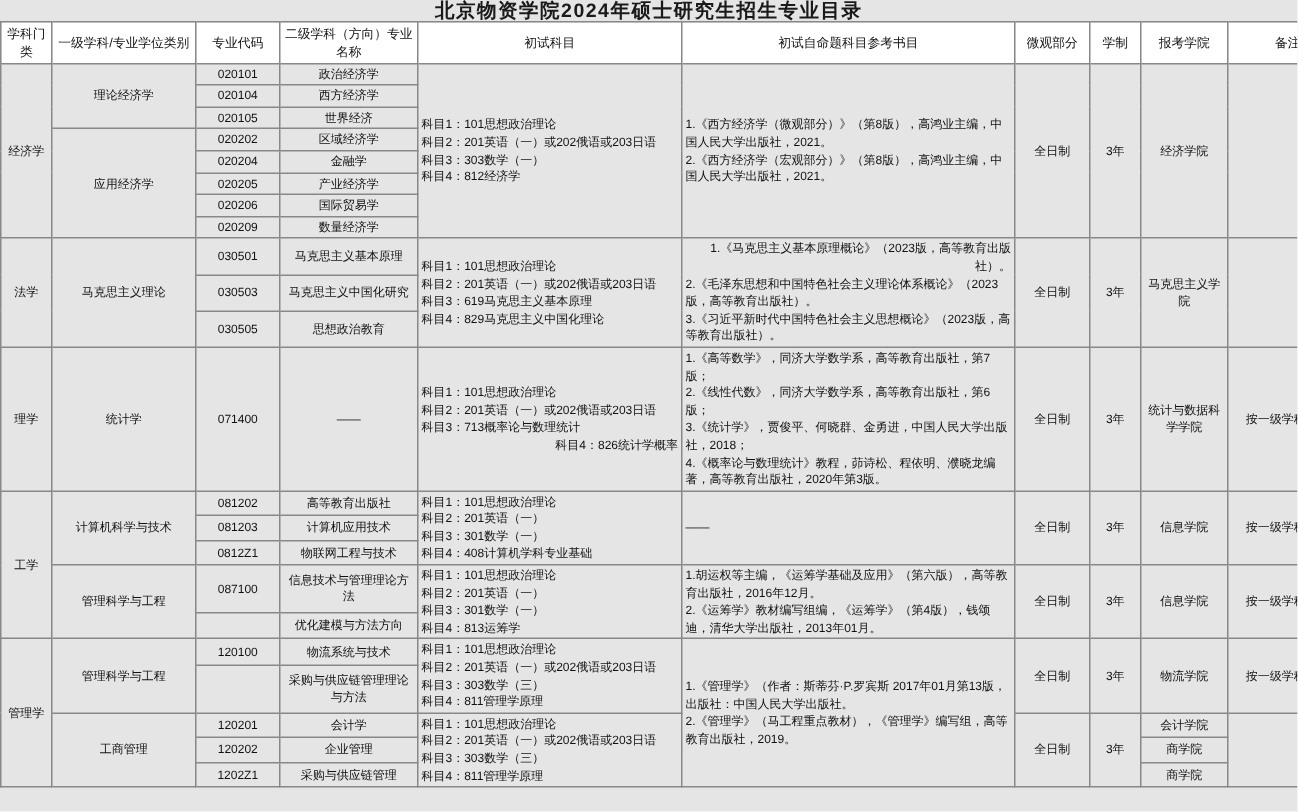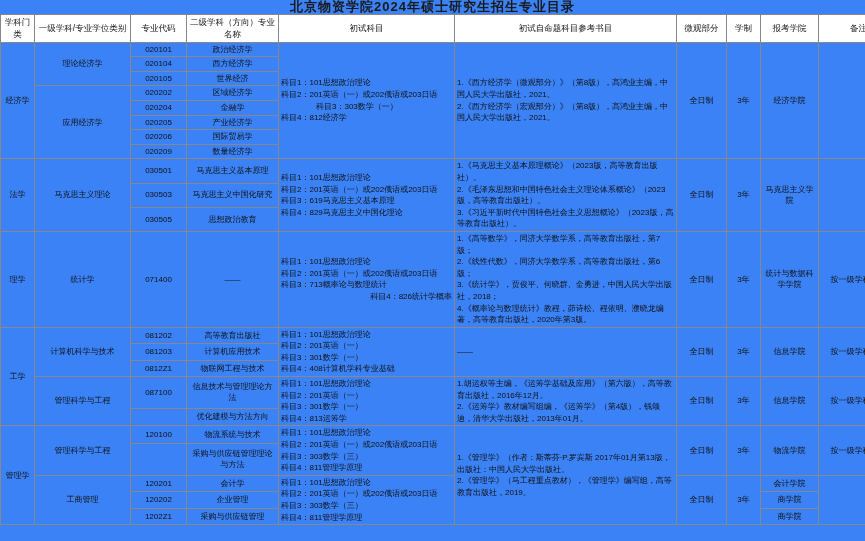--- a/index.html
+++ b/index.html
@@ -6,21 +6,21 @@
   html, body {
     margin: 0; padding: 0;
     background: #ffffff;
     font-family: "Liberation Sans", "DejaVu Sans", sans-serif;
   }
   #page {
     width: 865px;
     height: 541px;
     position: relative;
     overflow: hidden;
-    background: #3b82f6;
+    background: #e5e5e5;
   }
   .doc-title {
     text-align: center;
     font-size: 13px;
     font-weight: bold;
     color: #1a1a1a;
     letter-spacing: 1px;
     height: 14px;
     line-height: 14px;
     overflow: hidden;
@@ -102,21 +102,21 @@
     </thead>
     <tbody id="tbody">
         <tr>
           <td class="c-center" rowspan="8">经济学</td>
           <td class="c-center" rowspan="3">理论经济学</td>
           <td class="c-center">020101</td>
           <td class="c-center">政治经济学</td>
           <td class="c-left small" rowspan="8">
             <span style="display: block;">科目1：101思想政治理论</span>
             <span style="display: block;">科目2：201英语（一）或202俄语或203日语</span>
-            <span style="display: block; margin-left: 35px;">科目3：303数学（一）</span>
+            <span style="display: block;">科目3：303数学（一）</span>
             <span style="display: block;">科目4：812经济学</span>
           </td>
           <td class="c-left small" rowspan="8">
             <span style="display: block;">1.《西方经济学（微观部分）》（第8版），高鸿业主编，中国人民大学出版社，2021。</span>
             <span style="display: block;">2.《西方经济学（宏观部分）》（第8版），高鸿业主编，中国人民大学出版社，2021。</span>
           </td>
           <td class="c-center" rowspan="8">全日制</td>
           <td class="c-center" rowspan="8">3年</td>
           <td class="c-center" rowspan="8">经济学院</td>
           <td class="c-center" rowspan="8"></td>
@@ -155,21 +155,21 @@
           <td class="c-center" rowspan="3">马克思主义理论</td>
           <td class="c-center">030501</td>
           <td class="c-center">马克思主义基本原理</td>
           <td class="c-left small" rowspan="3">
             <span style="display: block;">科目1：101思想政治理论</span>
             <span style="display: block;">科目2：201英语（一）或202俄语或203日语</span>
             <span style="display: block;">科目3：619马克思主义基本原理</span>
             <span style="display: block;">科目4：829马克思主义中国化理论</span>
           </td>
           <td class="c-left small" rowspan="3">
-            <span style="display: block;">1.《马克思主义基本原理概论》（2023版，高等教育出版社）。</span>
+            <span style="display: block; text-align: right;">1.《马克思主义基本原理概论》（2023版，高等教育出版社）。</span>
             <span style="display: block;">2.《毛泽东思想和中国特色社会主义理论体系概论》（2023版，高等教育出版社）。</span>
             <span style="display: block;">3.《习近平新时代中国特色社会主义思想概论》（2023版，高等教育出版社）。</span>
           </td>
           <td class="c-center" rowspan="3">全日制</td>
           <td class="c-center" rowspan="3">3年</td>
           <td class="c-center" rowspan="3">马克思主义学院</td>
           <td class="c-center" rowspan="3"></td>
         </tr>
         <tr>
           <td class="c-center">030503</td>

